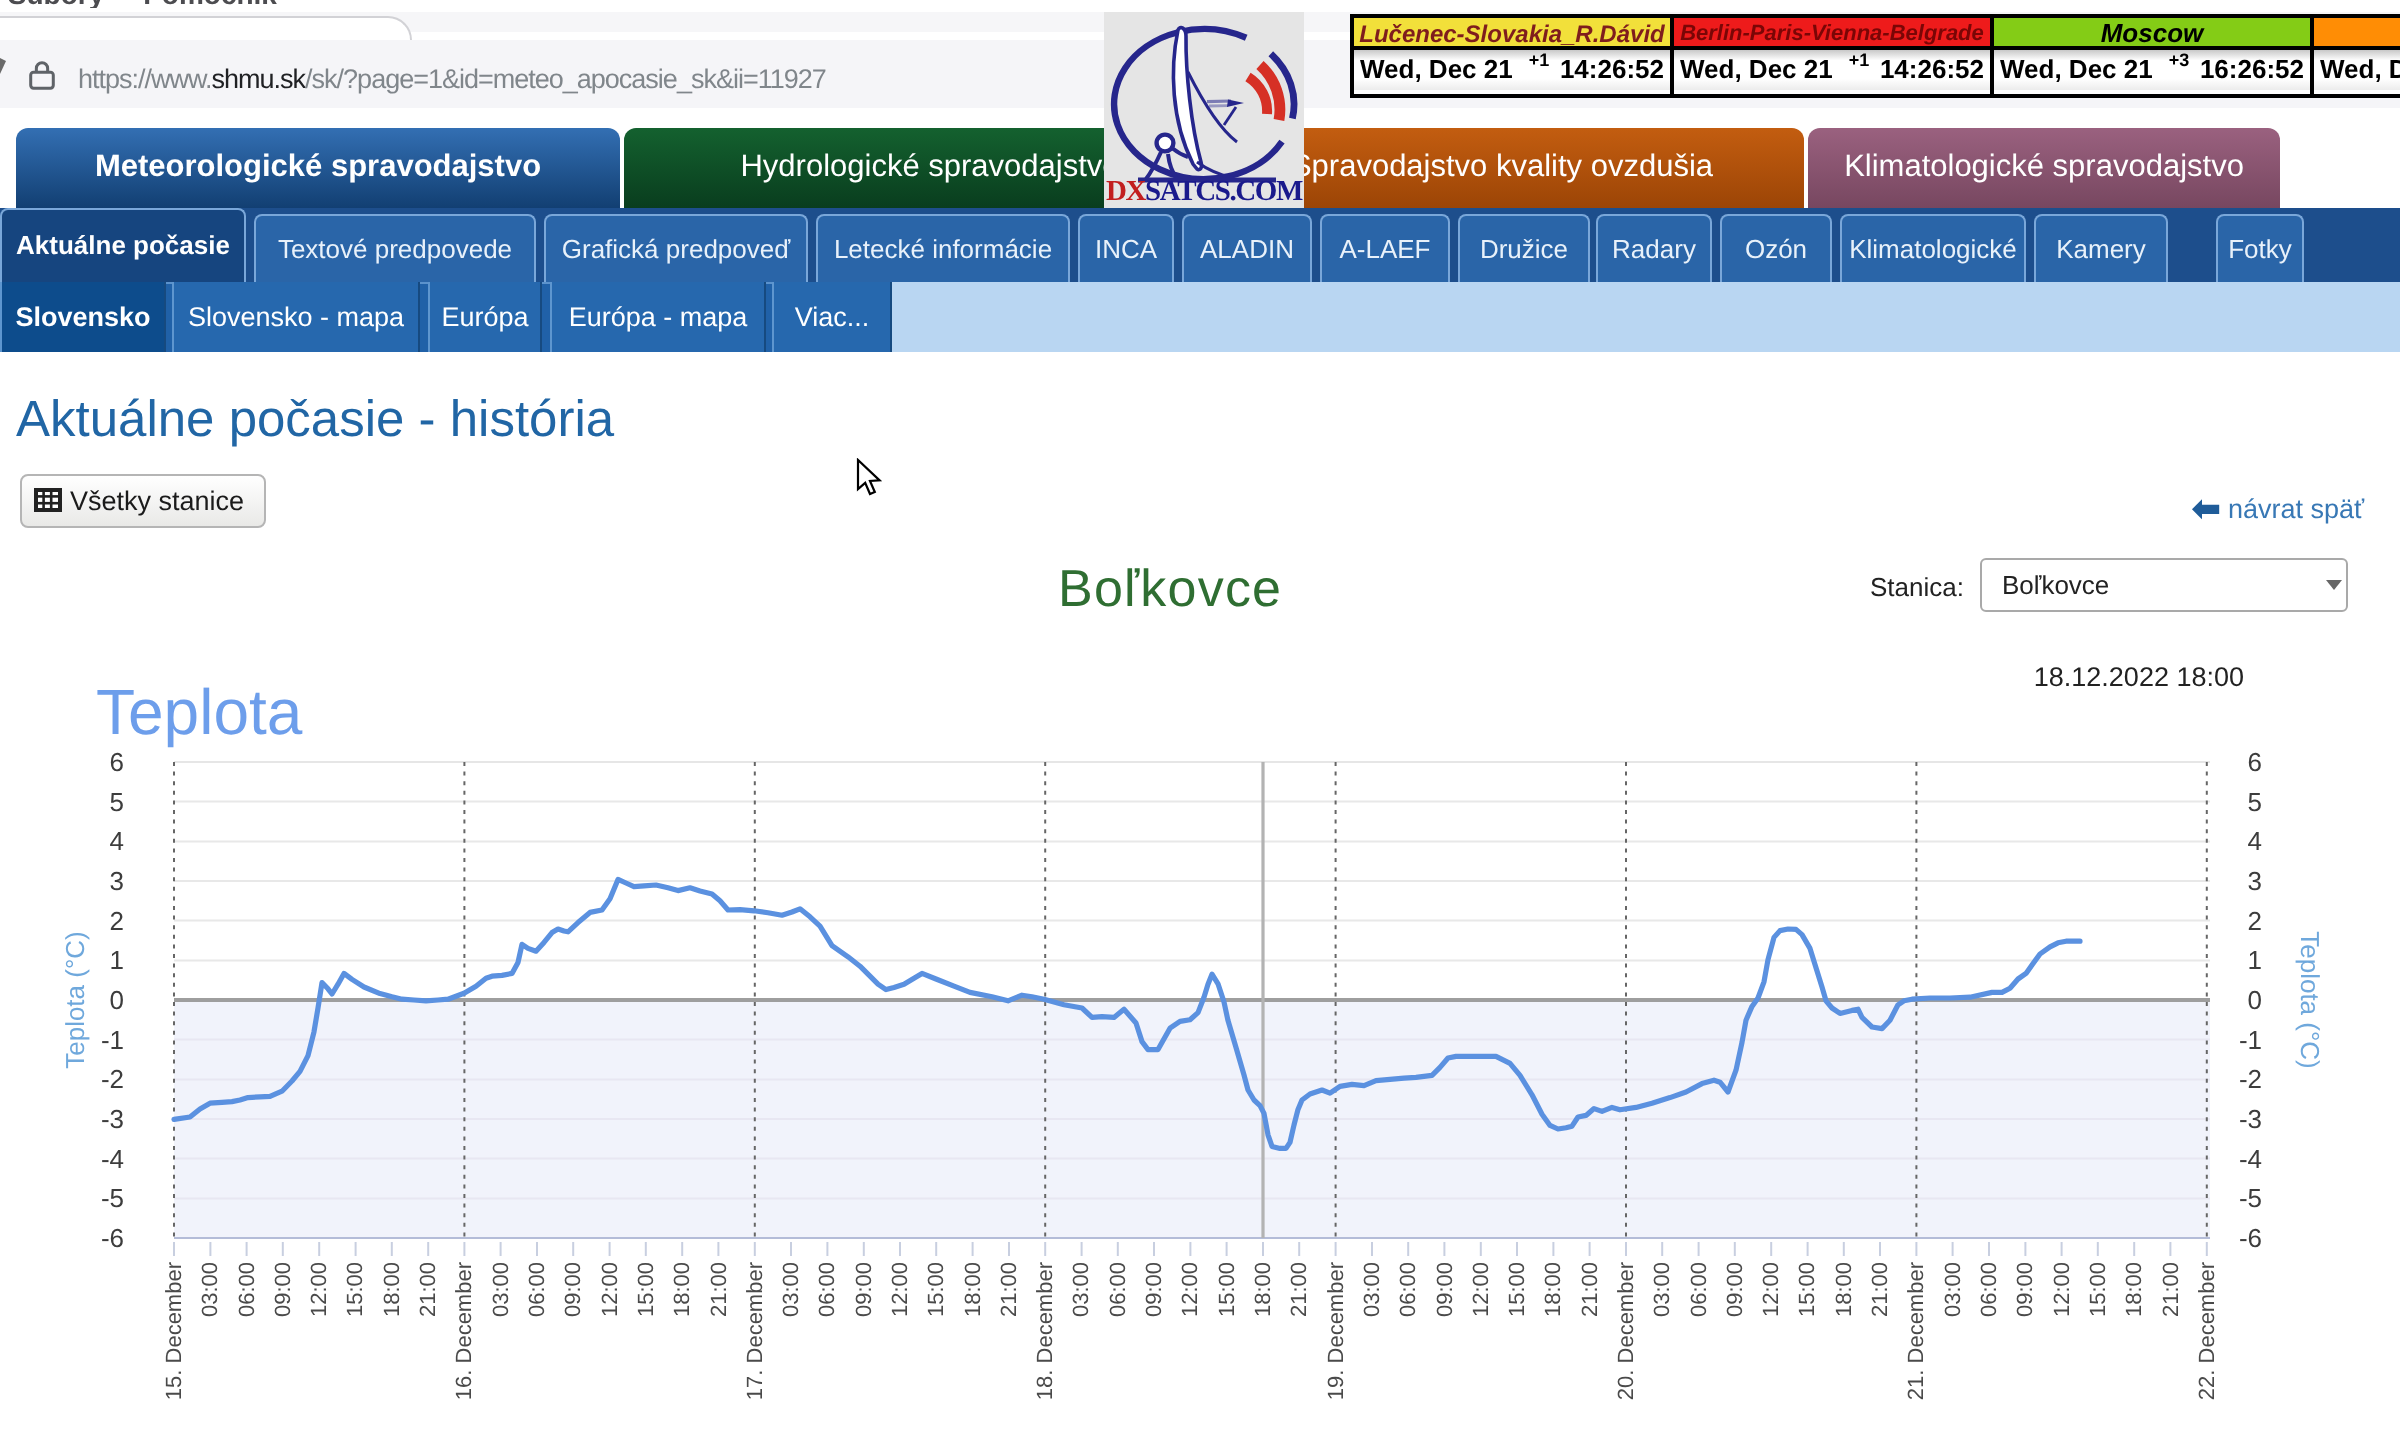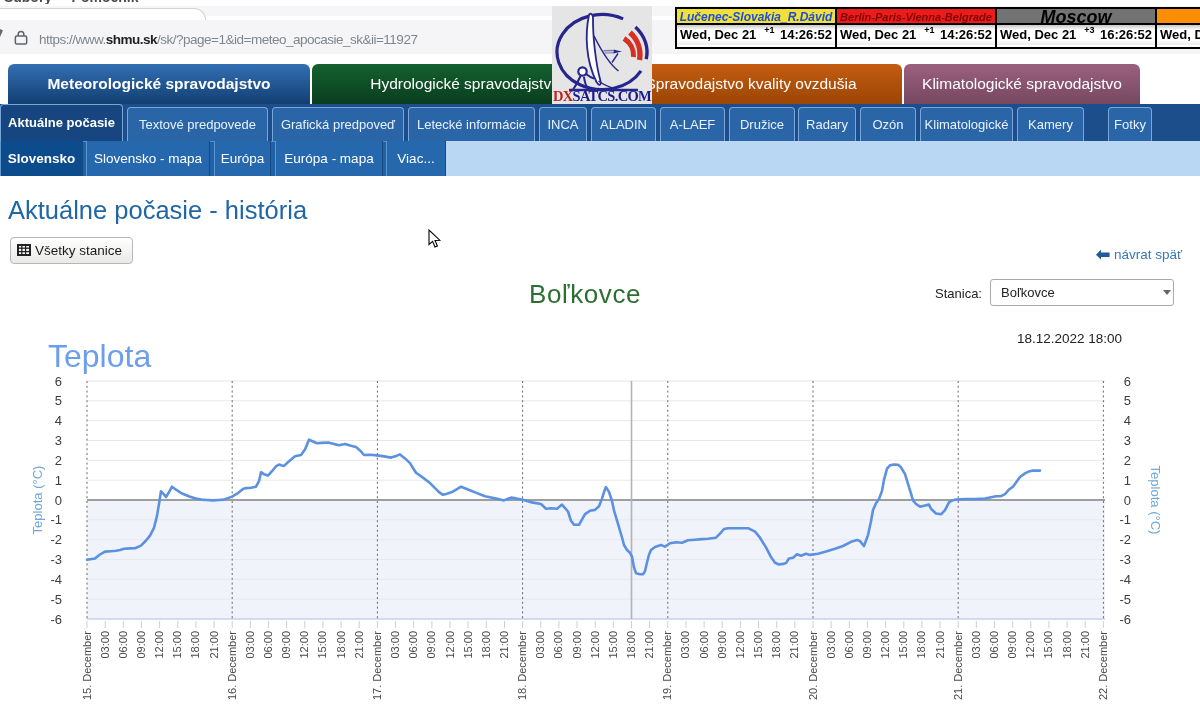--- a/index.html
+++ b/index.html
@@ -6,21 +6,21 @@
 #page {position:relative;width:1200px;height:724px;background:#fff;overflow:hidden;}
 .abs {position:absolute;}
 
 #chrometop {left:0;top:6px;width:1200px;height:10px;background:#f6f6f8;}
 #popup {left:-20px;top:8px;width:226px;height:12px;background:#fff;border:1px solid #d2d2d6;border-radius:0 12px 0 0;border-bottom:none;}
 #urlrow {left:0;top:20px;width:1200px;height:34px;background:#f5f5f8;}
 #whitestrip {left:0;top:54px;width:1200px;height:10px;background:#fff;}
 #tabtxt {left:0;top:0;width:400px;height:4px;overflow:hidden;color:#4c4c50;font-size:14px;font-weight:bold;}
 #tabtxt span {display:block;margin-top:-11px;}
 #url {left:39px;top:32px;font-size:13.5px;color:#80868b;letter-spacing:-0.5px;}
-#url b {color:#202124;font-weight:bold;}
+#url b {color:#202124;font-weight:normal;}
 
 .t1 {position:absolute;top:64px;height:40px;border-radius:6px 6px 0 0;color:#fff;font-size:15.5px;text-align:center;line-height:40px;}
 
 #r2bg {left:0;top:104px;width:1200px;height:37px;background:#1d4e8c;}
 .t2 {position:absolute;top:107px;height:34px;background:#2a65a8;border:1px solid #7aa7d9;border-bottom:none;border-radius:4px 4px 0 0;color:#e8f1fa;font-size:13px;text-align:center;line-height:33px;}
 .act2 {background:#16457f;top:104px;height:37px;line-height:36px;font-weight:bold;color:#fff;}
 
 #r3bg {left:0;top:141px;width:446px;height:35px;background:#2061a8;border-top:1.5px solid #5b92cc;}
 #r3bg2 {left:446px;top:141px;width:754px;height:35px;background:#b9d6f2;}
 .t3 {position:absolute;top:141px;height:35px;background:#2668ae;border-left:1px solid #5e96cf;border-right:1px solid #164a80;color:#fff;font-size:13.5px;text-align:center;line-height:35px;}
@@ -281,37 +281,37 @@
 </svg>
 <div class="abs" id="navrat"><span class="arr">⬅</span> návrat späť</div>
 <div class="abs" id="bolkovce">Boľkovce</div>
 <div class="abs" id="stanica">Stanica:</div>
 <div class="abs" id="select">Boľkovce</div>
 <div class="abs" id="selarr"></div>
 <div class="abs" id="dt">18.12.2022 18:00</div>
 
 <div class="abs" id="clock">
 <div class="cc">
-        <div class="ch" style="background:#f2e03a;color:#1d4ed8;">Lučenec-Slovakia_R.Dávid</div>
+        <div class="ch" style="background:#f2e03a;color:#7f1d1d;">Lučenec-Slovakia_R.Dávid</div>
         <div class="cb">
           <span>Wed, Dec 21</span>
           <sup>+1</sup>
           <span class="tm">14:26:52</span>
         </div>
       </div>
 <div class="cc">
         <div class="ch" style="background:#ee1b1b;color:#7a0606;font-size:11px;">Berlin-Paris-Vienna-Belgrade</div>
         <div class="cb">
           <span>Wed, Dec 21</span>
           <sup>+1</sup>
           <span class="tm">14:26:52</span>
         </div>
       </div>
 <div class="cc">
-        <div class="ch" style="background:#737373;color:#000;font-size:18px;">Moscow</div>
+        <div class="ch" style="background:#84cc16;color:#000;font-size:13px;">Moscow</div>
         <div class="cb">
           <span>Wed, Dec 21</span>
           <sup>+3</sup>
           <span class="tm">16:26:52</span>
         </div>
       </div>
 <div class="cc">
         <div class="ch" style="background:#ff8d05;color:#000;">&nbsp;</div>
         <div class="cb">
           <span>Wed, D</span>

